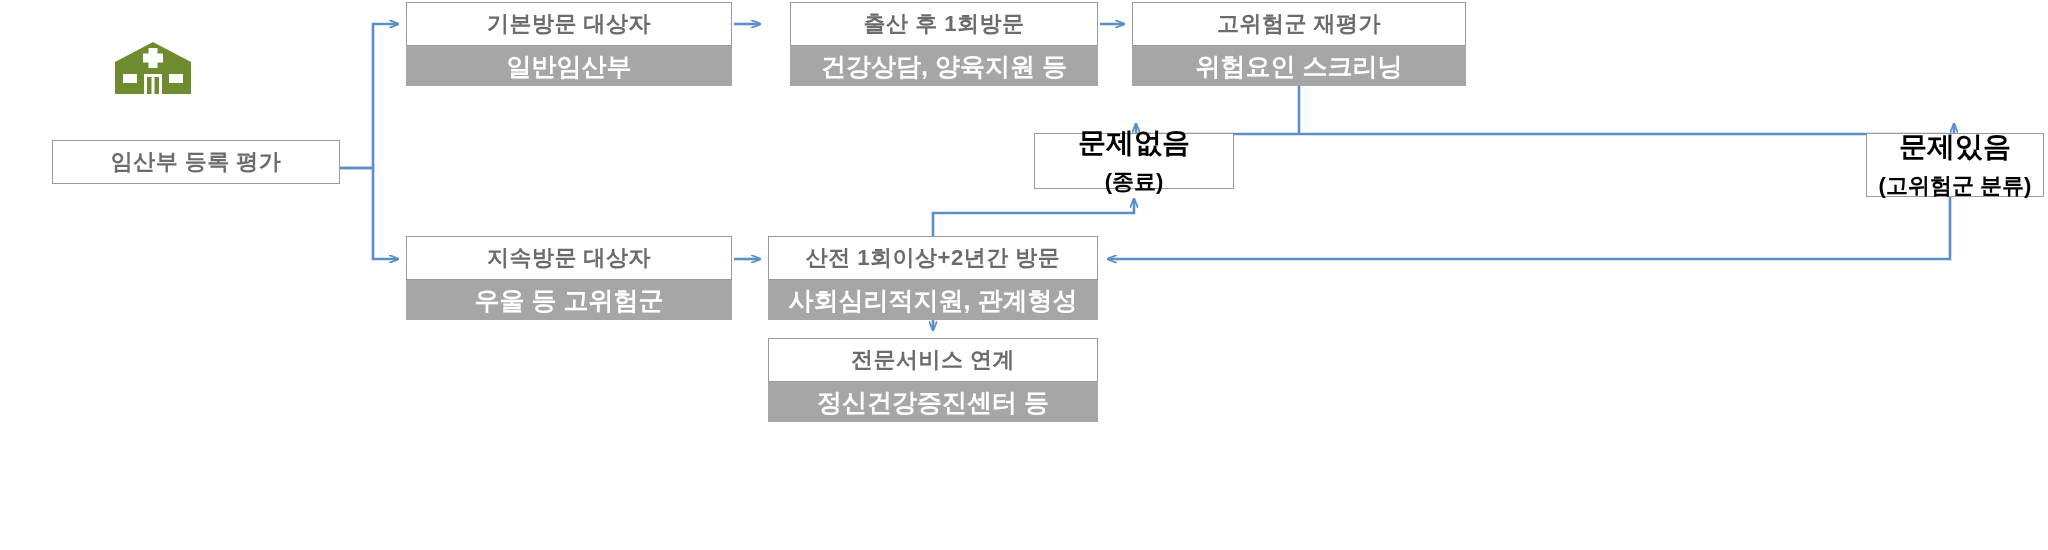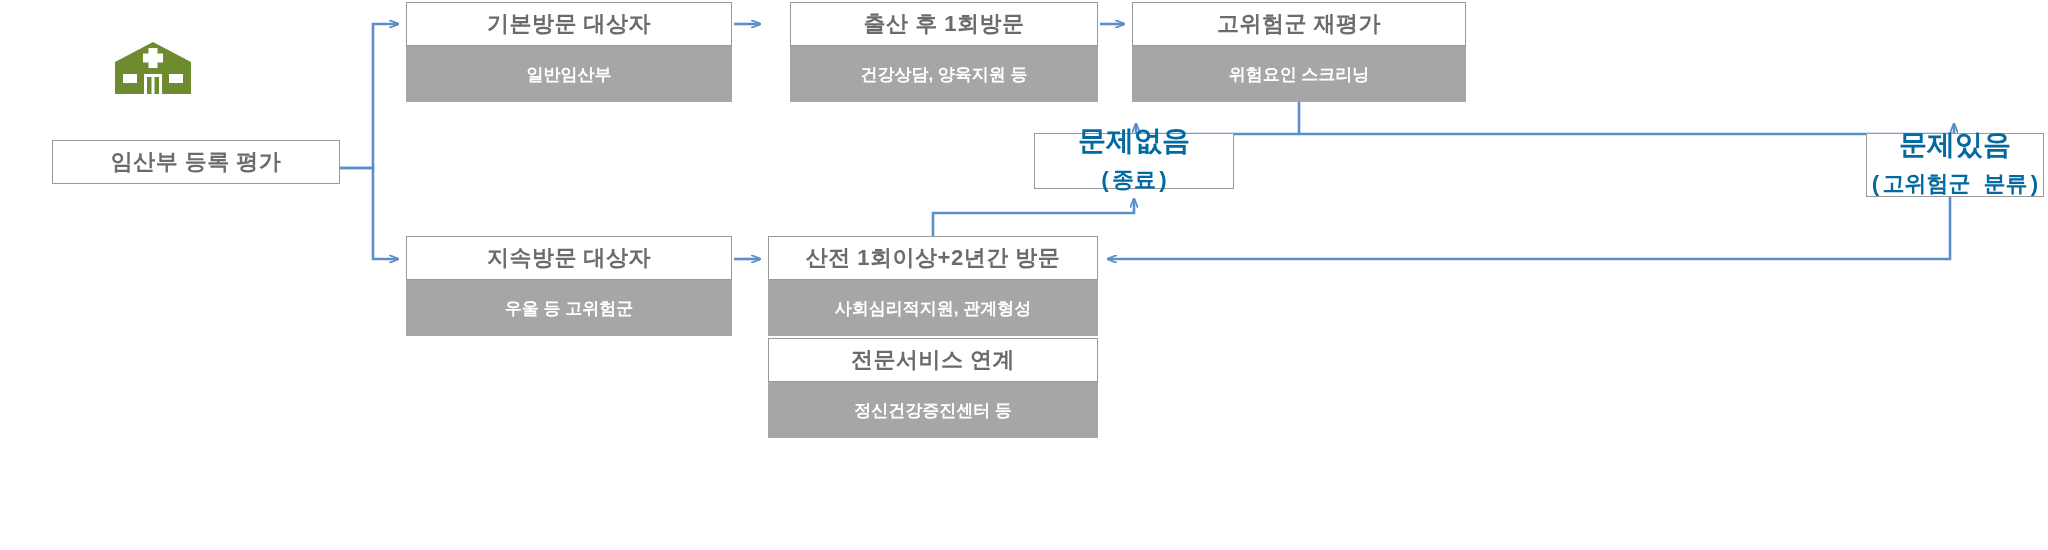--- a/index.html
+++ b/index.html
@@ -55,30 +55,29 @@
     font-weight: bold;
     display: flex;
     align-items: center;
     justify-content: center;
     text-align: center;
     white-space: nowrap;
   }
 
   
   .node.two .title { height: 44px; font-size: 22px; }
-  .node.two .sub   { height: 56px; font-size: 17px; }
+  .node.two .sub   { height: 40px; font-size: 25px; }
 
   
   .node.plain {
     border: 1px solid #9a9a9a;
     background: #ffffff;
     align-items: center;
     justify-content: center;
-    color: #0369a1;
-    font-family: Liberation Mono, monospace;
+    color: #000000;
   }
   .node.plain .big {
     font-size: 28px;
     font-weight: bold;
     line-height: 1.05;
     text-align: center;
     white-space: nowrap;
   }
   .node.plain .small {
     font-size: 22px;

